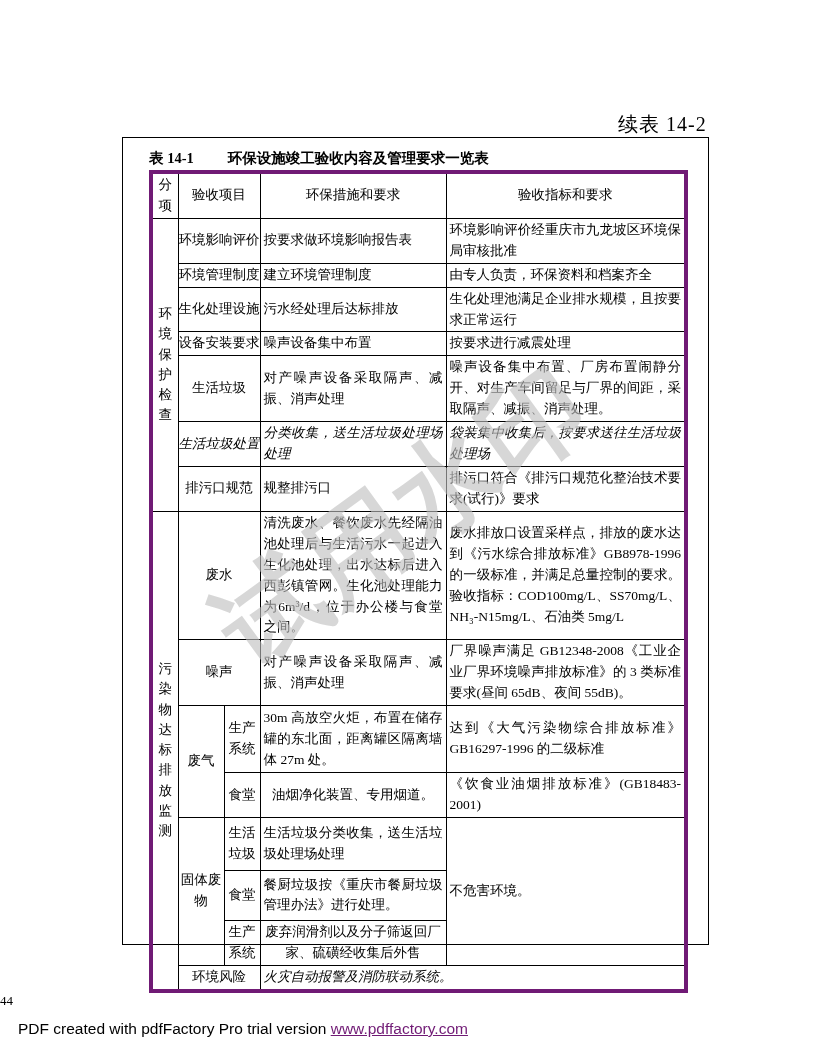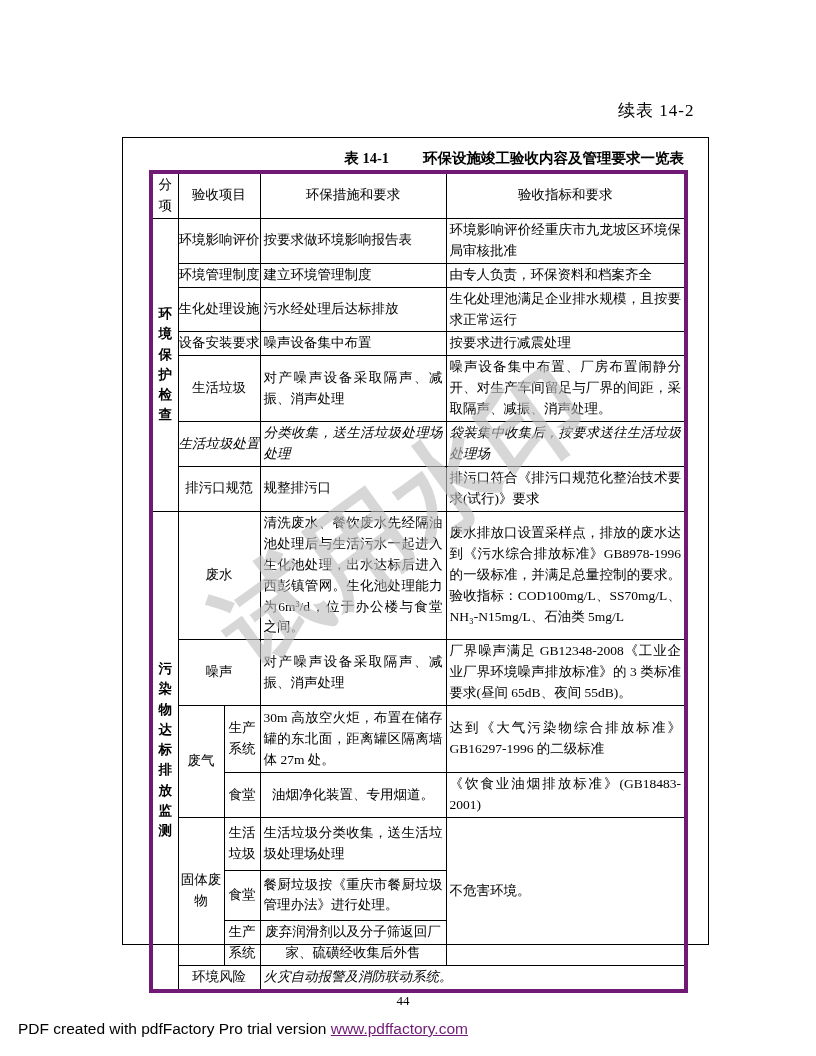--- a/index.html
+++ b/index.html
@@ -1,39 +1,39 @@
 <!DOCTYPE html>
 <html><head>
 <meta charset="utf-8">
 <style>
   html,body{margin:0;padding:0;background:#888;}
   .page{position:relative;width:816px;height:1056px;background:#ffffff;margin:0 auto;
         font-family:"Liberation Serif","DejaVu Serif",serif;color:#000;overflow:hidden;}
-  .cont-label{position:absolute;top:99px;left:618px;font-size:17px;letter-spacing:1px;}
+  .cont-label{position:absolute;top:111px;left:618px;font-size:20px;letter-spacing:1px;}
   .outer-box{position:absolute;left:122px;top:137px;width:585px;height:806px;border:1px solid #000;}
-  .caption{position:absolute;left:26px;top:11px;width:535px;text-align:right;font-size:14.5px;font-weight:bold;white-space:nowrap;}
+  .caption{position:absolute;left:26px;top:11px;width:535px;text-align:left;font-size:14.5px;font-weight:bold;white-space:nowrap;}
   .cap-label{margin-right:34px;}
   table.main{position:absolute;left:26px;top:32px;border-collapse:collapse;table-layout:fixed;width:535px;
              font-size:13.5px;border:4px solid #701a75;}
   td{border:1px solid #000;padding:1px 3px;vertical-align:middle;overflow:hidden;line-height:1.55;}
   td.c{text-align:center;padding:1px 0;}
   td.j{text-align:justify;}
   td.bk{word-break:break-all;}
-  .vwrap{display:flex;align-items:center;justify-content:flex-end;height:100%;font-weight:bold;}
+  .vwrap{display:flex;align-items:center;justify-content:flex-end;height:100%;}
   .vtext{width:1em;word-break:break-all;line-height:1.5;text-align:center;margin:0 auto;}
   tr.hdr{height:45px;} tr.r1{height:43px;} tr.r2{height:23px;} tr.r3{height:37px;}
   tr.r4{height:23px;margin-left:38px;} tr.r5{height:59px;} tr.r6{height:43px;font-style:italic;} tr.r7{height:37px;}
   tr.r8{height:105px;} tr.r9{height:60px;} tr.r10{height:67px;} tr.r11{height:30px;}
   tr.r12{height:53px;} tr.r13{height:50px;} tr.r14{height:43px;} tr.r15{height:24px;}
   .kai{font-style:italic;}
   .watermark{position:absolute;left:168px;top:448px;width:470px;height:135px;line-height:135px;
              text-align:center;font-size:104px;font-weight:bold;letter-spacing:3px;color:#bfbfbf;
              opacity:.62;transform:rotate(-36deg);pointer-events:none;
              font-family:"Liberation Sans","DejaVu Sans",sans-serif;}
-  .page-number{position:absolute;left:0;right:10px;top:993px;text-align:center;font-size:13px;}
+  .page-number{position:absolute;left:0;right:10px;top:993px;font-size:13px;}
   .footer{position:absolute;left:18px;top:1020px;font-size:15.5px;
           font-family:"Liberation Sans","DejaVu Sans",sans-serif;}
   .footer .link{color:#701a75;text-decoration:underline;cursor:pointer;}
 </style>
 </head>
 <body>
 
 <div class="page">
 
   <div class="cont-label">续表 14-2</div>

